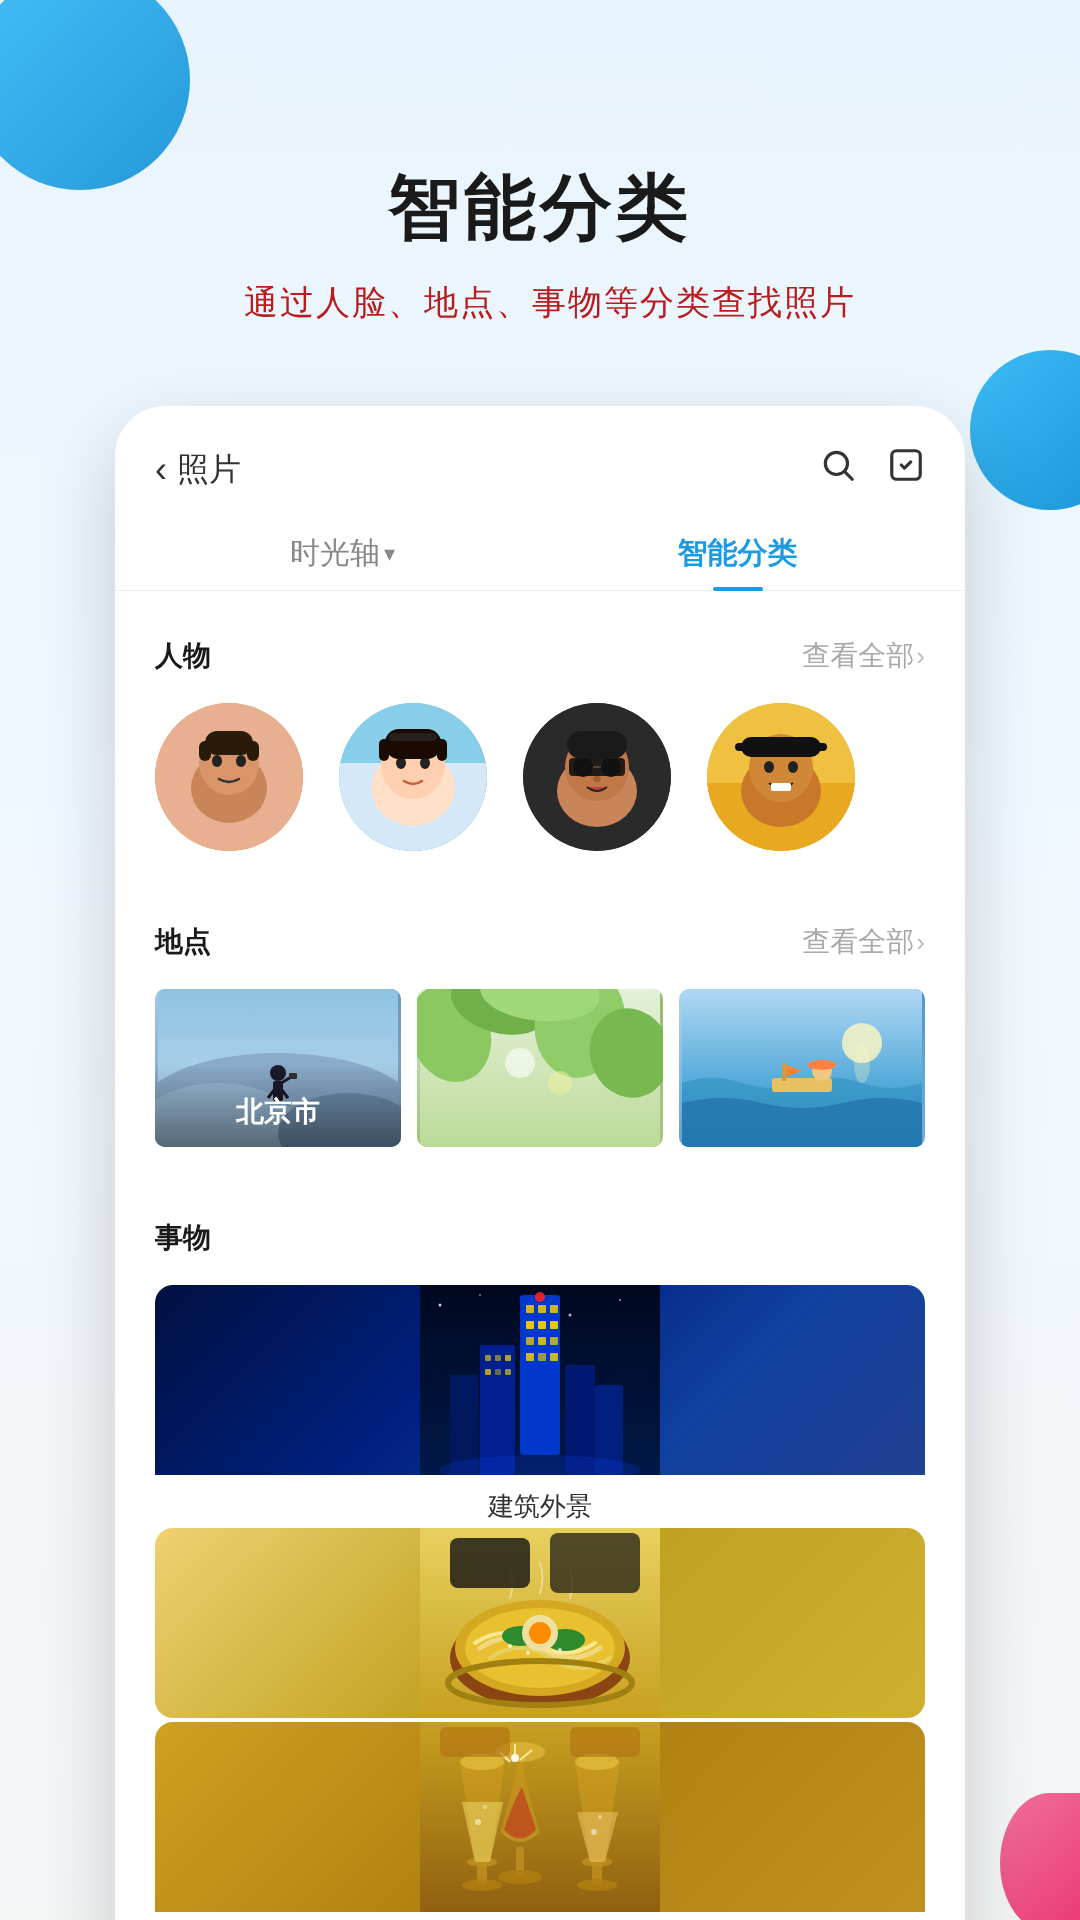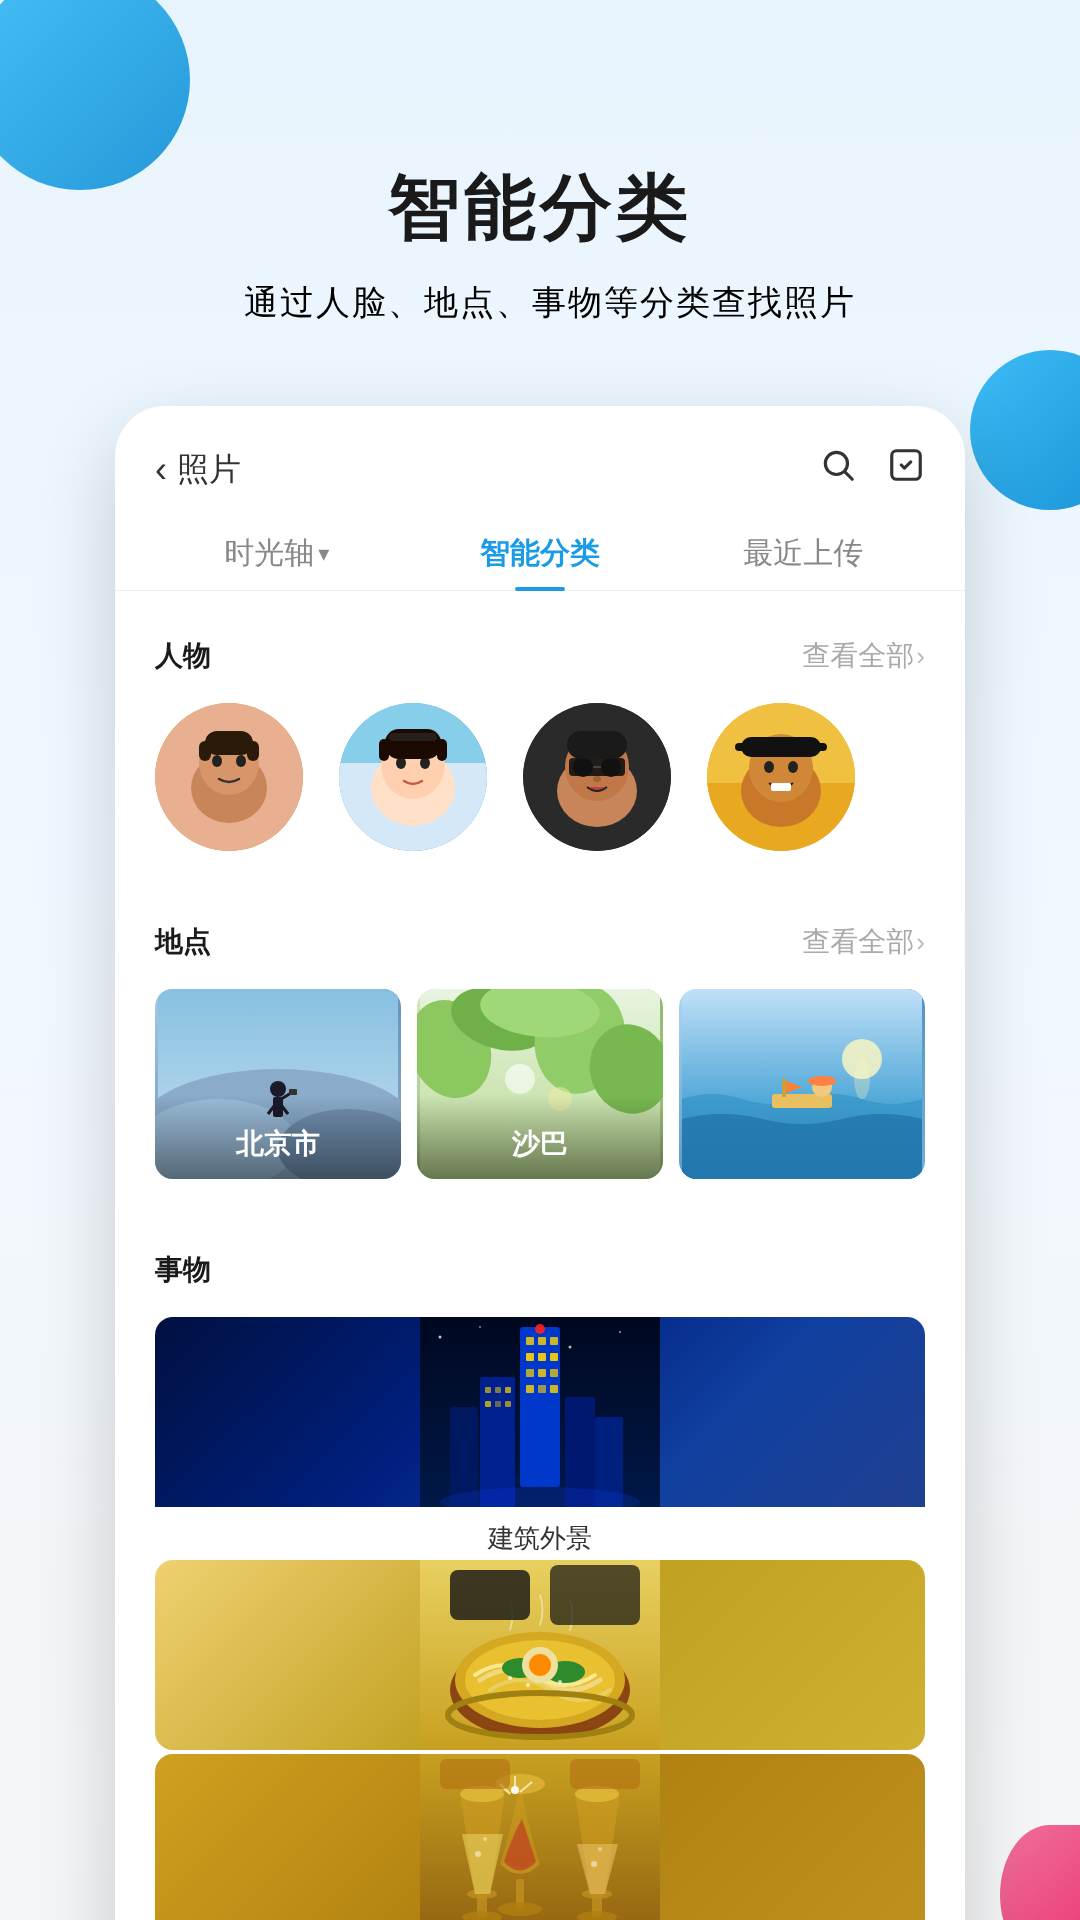--- a/index.html
+++ b/index.html
@@ -59,21 +59,21 @@
     .main-title {
       font-size: 72px;
       font-weight: 800;
       color: #1a1a1a;
       letter-spacing: 4px;
       margin-bottom: 24px;
     }
 
     .sub-title {
       font-size: 34px;
-      color: #000000;
+      color: #b91c1c;
       font-weight: 400;
       letter-spacing: 2px;
       margin-left: 20px;
     }
 
     
     .phone-mockup {
       position: relative;
       z-index: 2;
       margin: 80px auto 0;
@@ -230,22 +230,22 @@
     
     .location-grid {
       display: flex;
       gap: 16px;
       padding-bottom: 36px;
       flex-wrap: nowrap;
     }
 
     .location-card {
       flex: 1;
-      height: 190px;
-      border-radius: 18px;
+      height: 158px;
+      border-radius: 10px;
       overflow: hidden;
       position: relative;
       min-width: 0;
     }
 
     .location-bg {
       width: 100%;
       height: 100%;
       display: flex;
       align-items: center;
@@ -380,23 +380,20 @@
   <div class="tab-bar">
     <div class="tab-item">
       <span class="tab-dropdown">
         <span>时光轴</span>
         <span class="dropdown-arrow">▾</span>
       </span>
     </div>
     <div class="tab-item active">
       <span>智能分类</span>
     </div>
-    <div class="tab-item">
-      <span>最近上传</span>
-    </div>
   </div>
 
   <div class="section">
     <div class="section-header">
       <span class="section-title">人物</span>
       <span class="section-more">
         <span>查看全部</span>
         <span class="section-more-arrow">›</span>
       </span>
     </div>
@@ -536,21 +533,20 @@
             <ellipse cx="30" cy="60" rx="40" ry="50" fill="#8cc860" transform="rotate(-20, 30, 60)"></ellipse>
             <ellipse cx="80" cy="30" rx="50" ry="30" fill="#70b048" transform="rotate(15, 80, 30)"></ellipse>
             <ellipse cx="160" cy="50" rx="45" ry="55" fill="#90cc68" transform="rotate(10, 160, 50)"></ellipse>
             <ellipse cx="210" cy="80" rx="40" ry="45" fill="#78b850" transform="rotate(-15, 210, 80)"></ellipse>
             <ellipse cx="120" cy="20" rx="60" ry="28" fill="#a0d878" transform="rotate(5, 120, 20)"></ellipse>
 
             <circle cx="100" cy="90" r="15" fill="#fff" opacity="0.6"></circle>
             <circle cx="140" cy="110" r="12" fill="#f0f0a0" opacity="0.5"></circle>
           </svg>
         </div>
-        <div class="location-label">沙巴</div>
       </div>
 
       <div class="location-card">
         <div class="location-bg location-bg-3">
           <svg width="100%" height="190" viewBox="0 0 240 190">
             <defs>
               <linearGradient id="oceanGrad" x1="0" y1="0" x2="0" y2="1">
                 <stop offset="0%" stop-color="#c0e0f8"></stop>
                 <stop offset="60%" stop-color="#50a8d8"></stop>
                 <stop offset="100%" stop-color="#2080b8"></stop>

